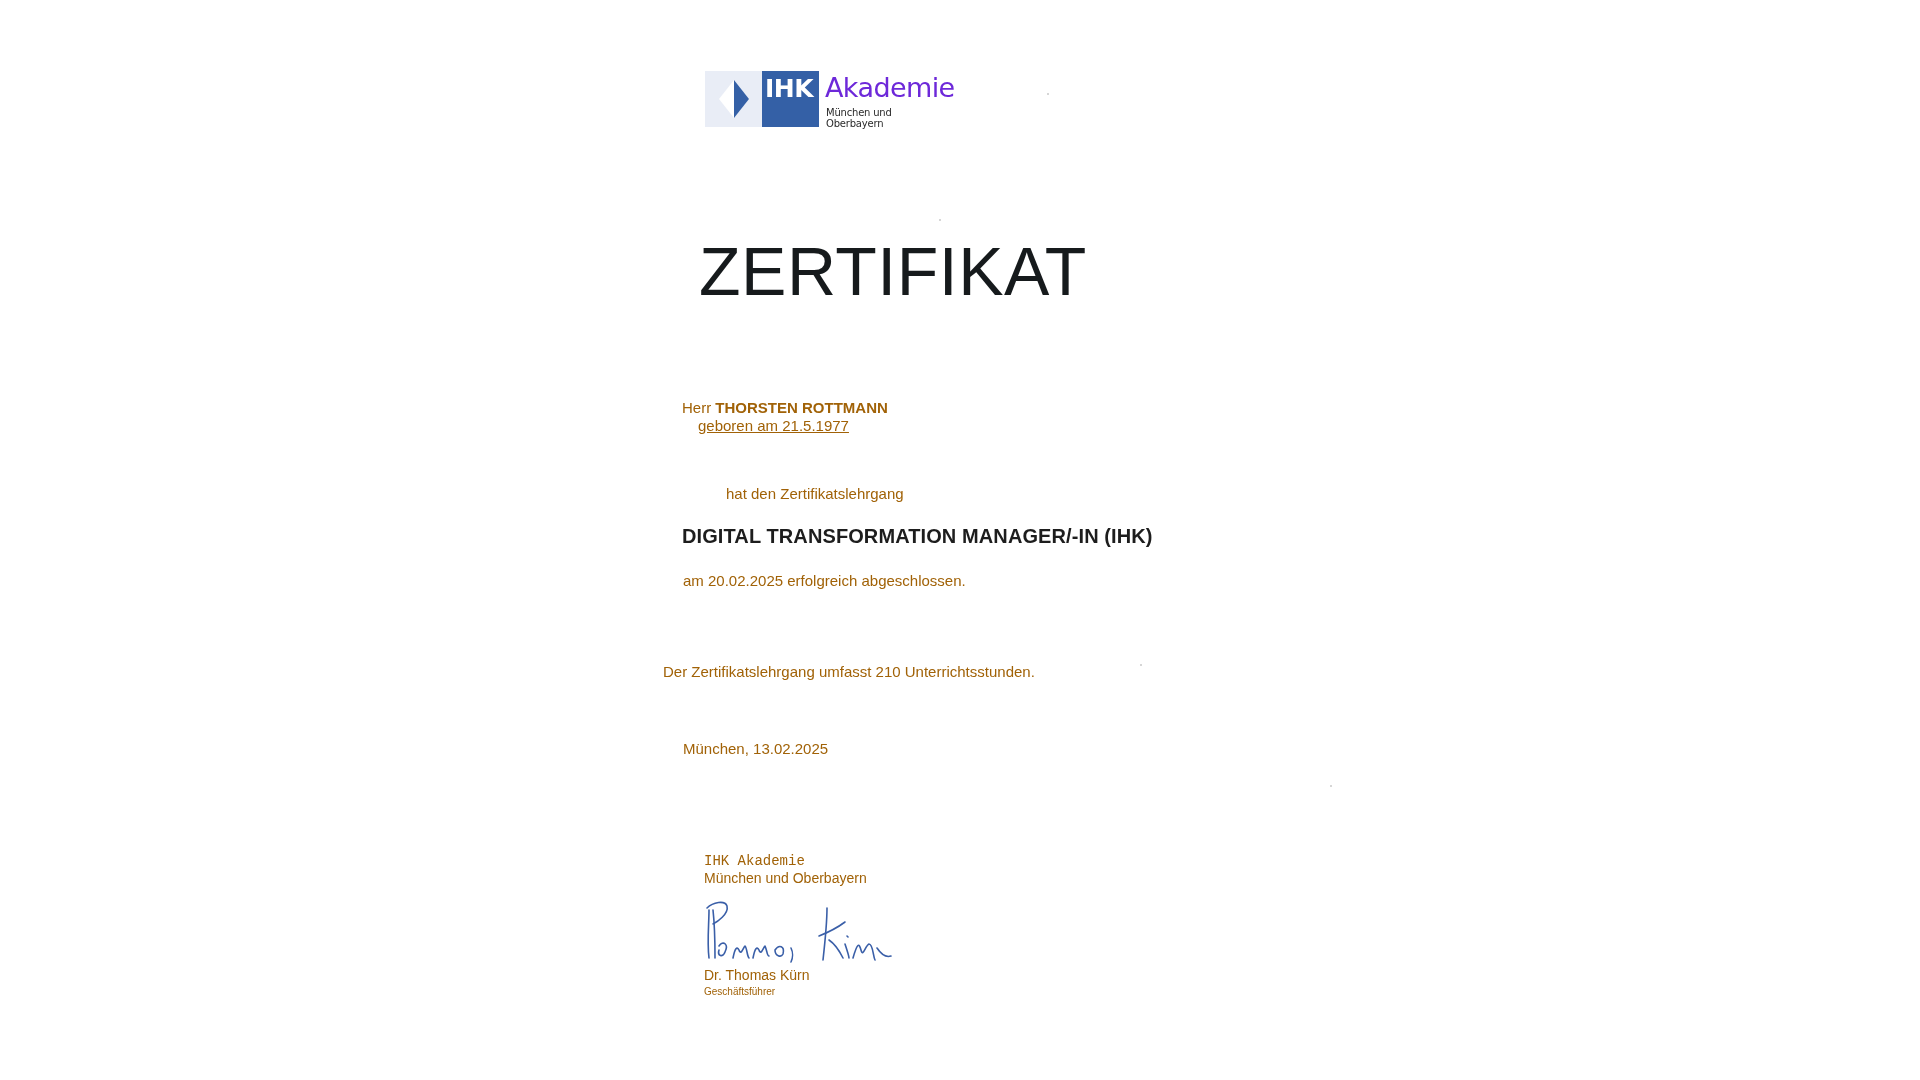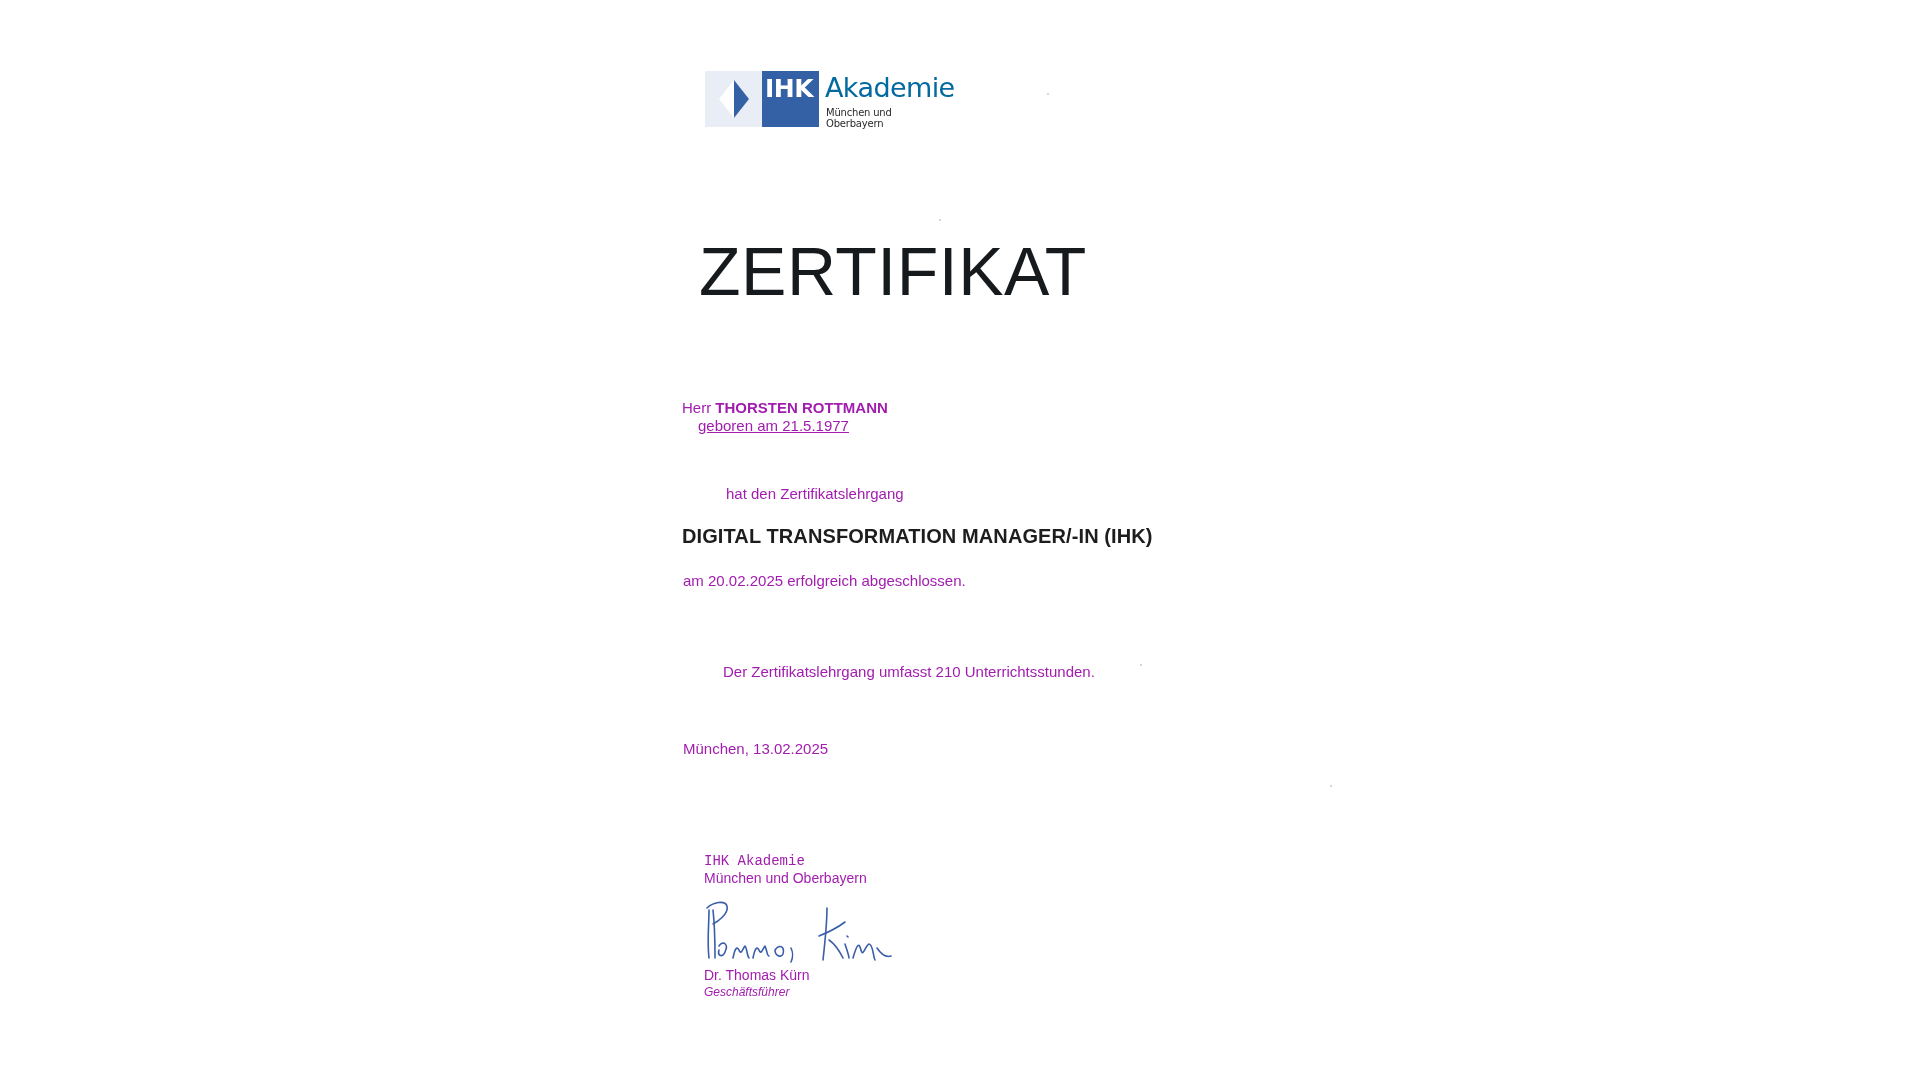--- a/index.html
+++ b/index.html
@@ -50,21 +50,21 @@
       font-weight: bold;
       font-size: 25px;
       color: #ffffff;
       letter-spacing: -0.5px;
     }
     .logo-akademie {
       position: absolute;
       left: 120px; top: 1px;
       font-family: "DejaVu Sans", sans-serif;
       font-size: 27px;
-      color: #0369a1;
+      color: #6d28d9;
       letter-spacing: -0.6px;
     }
     .logo-sub {
       position: absolute;
       left: 121px; top: 36px;
       font-family: "DejaVu Sans", sans-serif;
       font-size: 10px;
       color: #2a2a2a;
       letter-spacing: -0.2px;
     }
@@ -75,21 +75,21 @@
       top: 230px;
       font-size: 68px;
       line-height: 82px;
       color: #161a1c;
       letter-spacing: 0.5px;
     }
 
     .txt {
       font-size: 15px;
       line-height: 18px;
-      color: #a21caf;
+      color: #a16207;
     }
     .bold { font-weight: bold; }
     .course {
       font-size: 20px;
       font-weight: bold;
       line-height: 22px;
       color: #1d1d1d;
       letter-spacing: 0.1px;
     }
 
@@ -128,21 +128,21 @@
 <div class="abs txt" style="left:682px; top:399px;">
   <span>Herr</span>
   <span class="bold">THORSTEN ROTTMANN</span>
 </div>
 <div class="abs txt" style="left:698px; top:417px;text-decoration:underline;">geboren am 21.5.1977</div>
 
 <div class="abs txt" style="left:682px; top:485px;margin-left:44px;">hat den Zertifikatslehrgang</div>
 <div class="abs course" style="left:682px; top:525px;">DIGITAL TRANSFORMATION MANAGER/-IN (IHK)</div>
 <div class="abs txt" style="left:683px; top:572px;">am 20.02.2025 erfolgreich abgeschlossen.</div>
 
-<div class="abs txt" style="left:723px; top:663px;">Der Zertifikatslehrgang umfasst 210 Unterrichtsstunden.</div>
+<div class="abs txt" style="left:663px; top:663px;">Der Zertifikatslehrgang umfasst 210 Unterrichtsstunden.</div>
 
 <div class="abs txt" style="left:683px; top:740px;">München, 13.02.2025</div>
 
 <div class="abs txt" style="left:704px; top:852px; font-size:14px;font-family:Liberation Mono, monospace;">IHK Akademie</div>
 <div class="abs txt" style="left:704px; top:869px; font-size:14px;">München und Oberbayern</div>
 
 <svg class="signature" viewBox="0 0 190 66" fill="none" stroke="#3a5fa8" stroke-width="1.6" stroke-linecap="round" stroke-linejoin="round">
   <path d="M4,8 C10,2 22,0 24,6 C26,14 14,22 10,24"></path>
   <path d="M6,10 C6,24 4,42 6,58"></path>
   <path d="M10,10 C12,28 12,44 12,58"></path>
@@ -154,18 +154,18 @@
   <path d="M124,8 C124,24 122,42 120,60"></path>
   <path d="M116,36 C126,32 134,28 142,22"></path>
   <path d="M126,40 C132,44 136,50 140,58"></path>
   <path d="M142,44 C144,50 146,56 146,58"></path>
   <path d="M144,36 L145,37"></path>
   <path d="M150,58 C154,44 156,42 158,50 C160,58 162,46 166,44 C170,44 170,56 172,60"></path>
   <path d="M174,48 C178,54 182,58 188,56"></path>
 </svg>
 
 <div class="abs txt" style="left:704px; top:966px; font-size:14px;text-align:center;">Dr. Thomas Kürn</div>
-<div class="abs txt" style="left:704px; top:983px; font-size:12px;font-style:italic;">Geschäftsführer</div>
+<div class="abs txt" style="left:704px; top:983px; font-size:10px;">Geschäftsführer</div>
 
 <div class="speck" style="left:1047px; top:93px;"></div>
 <div class="speck" style="left:939px; top:219px;"></div>
 <div class="speck" style="left:1140px; top:664px;"></div>
 <div class="speck" style="left:1330px; top:785px;"></div>
 
 </body></html>

